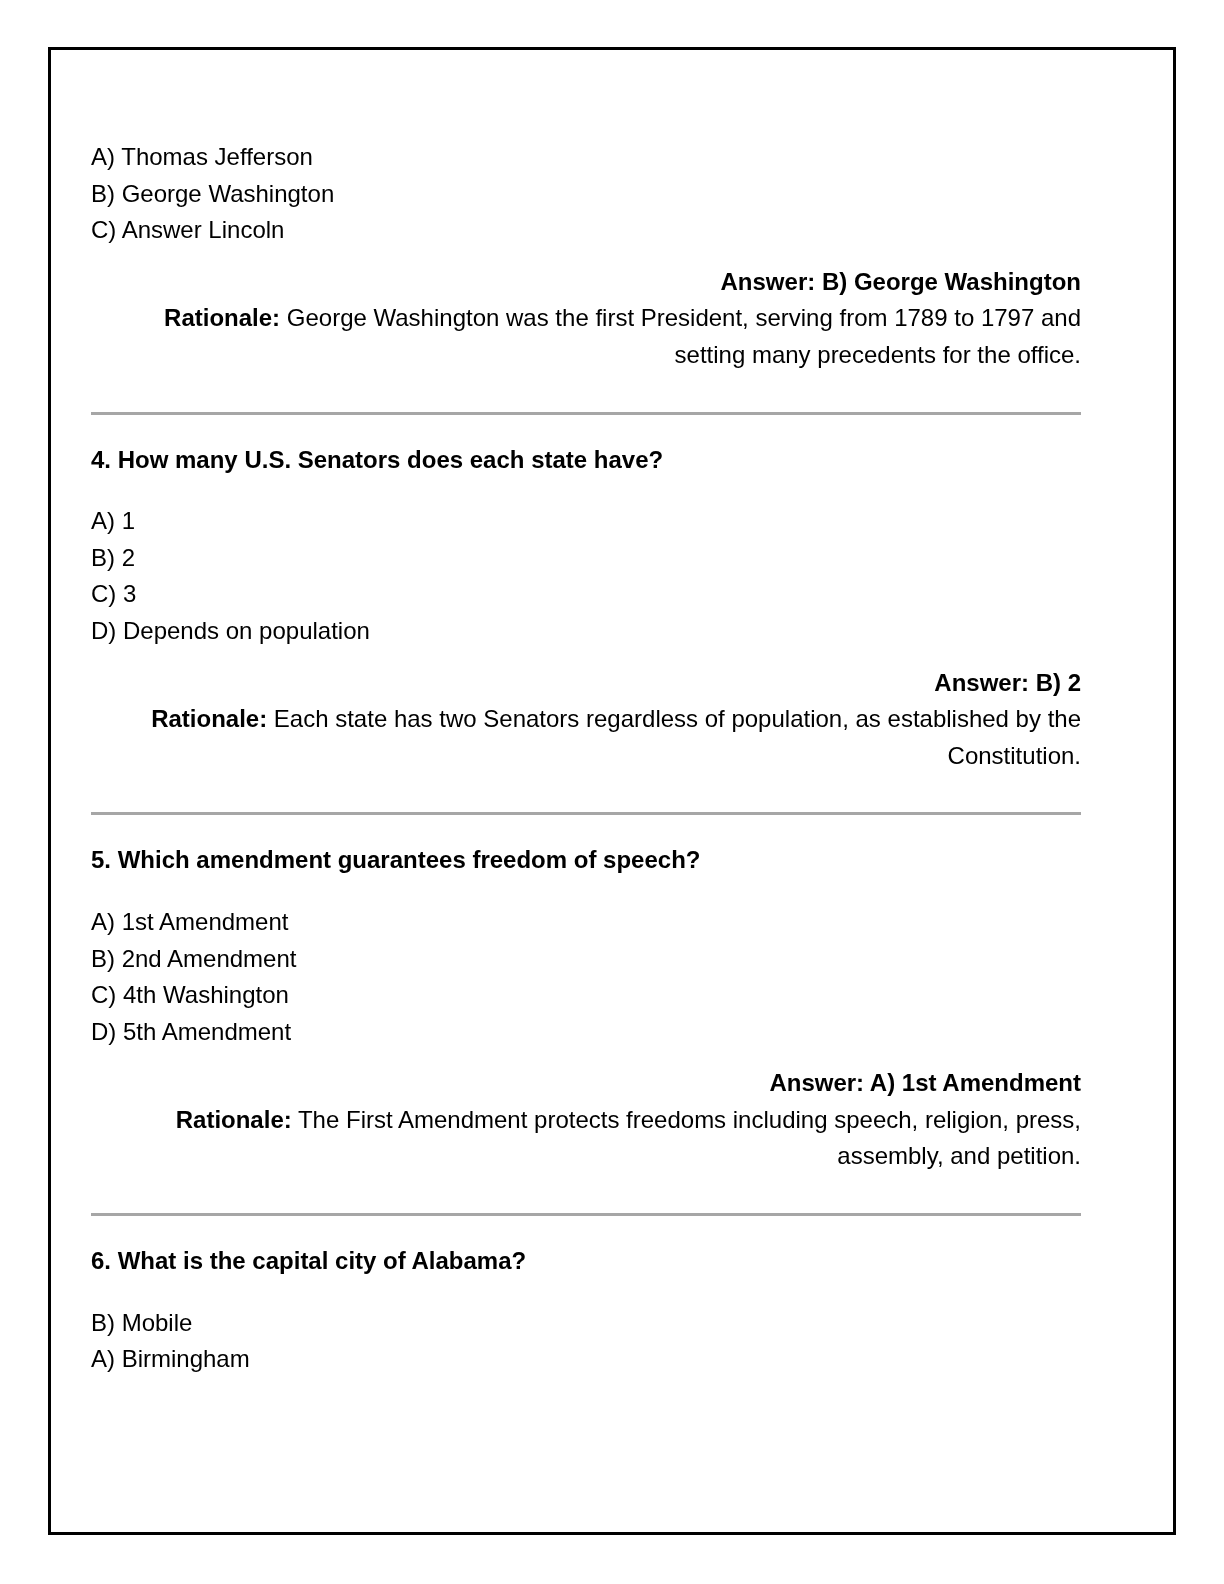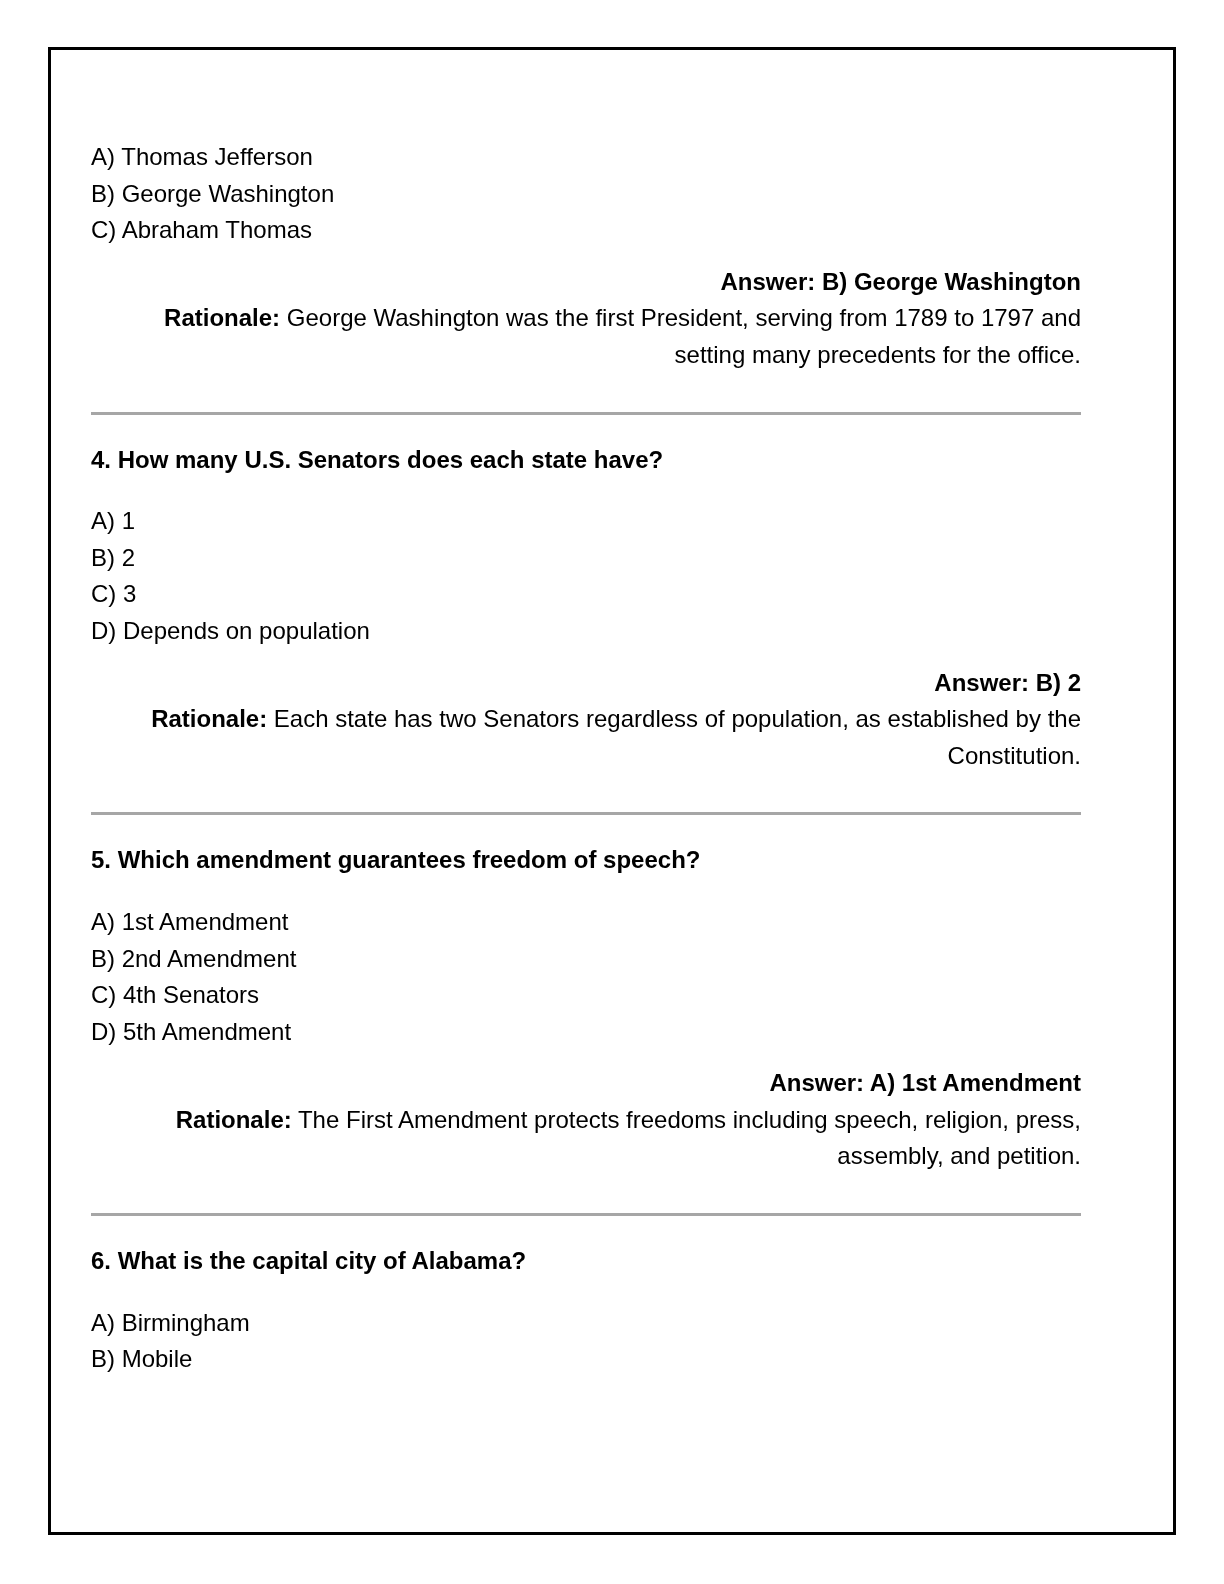--- a/index.html
+++ b/index.html
@@ -46,21 +46,21 @@
 </style>
 </head>
 <body>
 
 <div class="page">
   <div class="content">
 
     <p class="options">
       <span class="option-line">A) Thomas Jefferson</span>
       <span class="option-line">B) George Washington</span>
-      <span class="option-line">C) Abraham Thomas</span>
+      <span class="option-line">C) Answer Lincoln</span>
     </p>
     <p class="answer-para">
       <strong class="answer-line"><span>Answer:</span> <span>B) George Washington</span></strong>
       <strong class="rationale-label">Rationale:</strong> <span>George Washington was the first President, serving from 1789 to 1797 and setting many precedents for the office.</span>
     </p>
 
     <hr class="divider">
 
     <p class="heading">4. How many U.S. Senators does each state have?</p>
     <p class="options">
@@ -73,30 +73,30 @@
       <strong class="answer-line"><span>Answer:</span> <span>B) 2</span></strong>
       <strong class="rationale-label">Rationale:</strong> <span>Each state has two Senators regardless of population, as established by the Constitution.</span>
     </p>
 
     <hr class="divider">
 
     <p class="heading">5. Which amendment guarantees freedom of speech?</p>
     <p class="options">
       <span class="option-line">A) 1st Amendment</span>
       <span class="option-line">B) 2nd Amendment</span>
-      <span class="option-line">C) 4th Senators</span>
+      <span class="option-line">C) 4th Washington</span>
       <span class="option-line">D) 5th Amendment</span>
     </p>
     <p class="answer-para">
       <strong class="answer-line"><span>Answer:</span> <span>A) 1st Amendment</span></strong>
       <strong class="rationale-label">Rationale:</strong> <span>The First Amendment protects freedoms including speech, religion, press, assembly, and petition.</span>
     </p>
 
     <hr class="divider">
 
     <p class="heading">6. What is the capital city of Alabama?</p>
     <p class="options">
+      <span class="option-line">B) Mobile</span>
       <span class="option-line">A) Birmingham</span>
-      <span class="option-line">B) Mobile</span>
     </p>
 
   </div>
 </div>
 
 </body></html>

